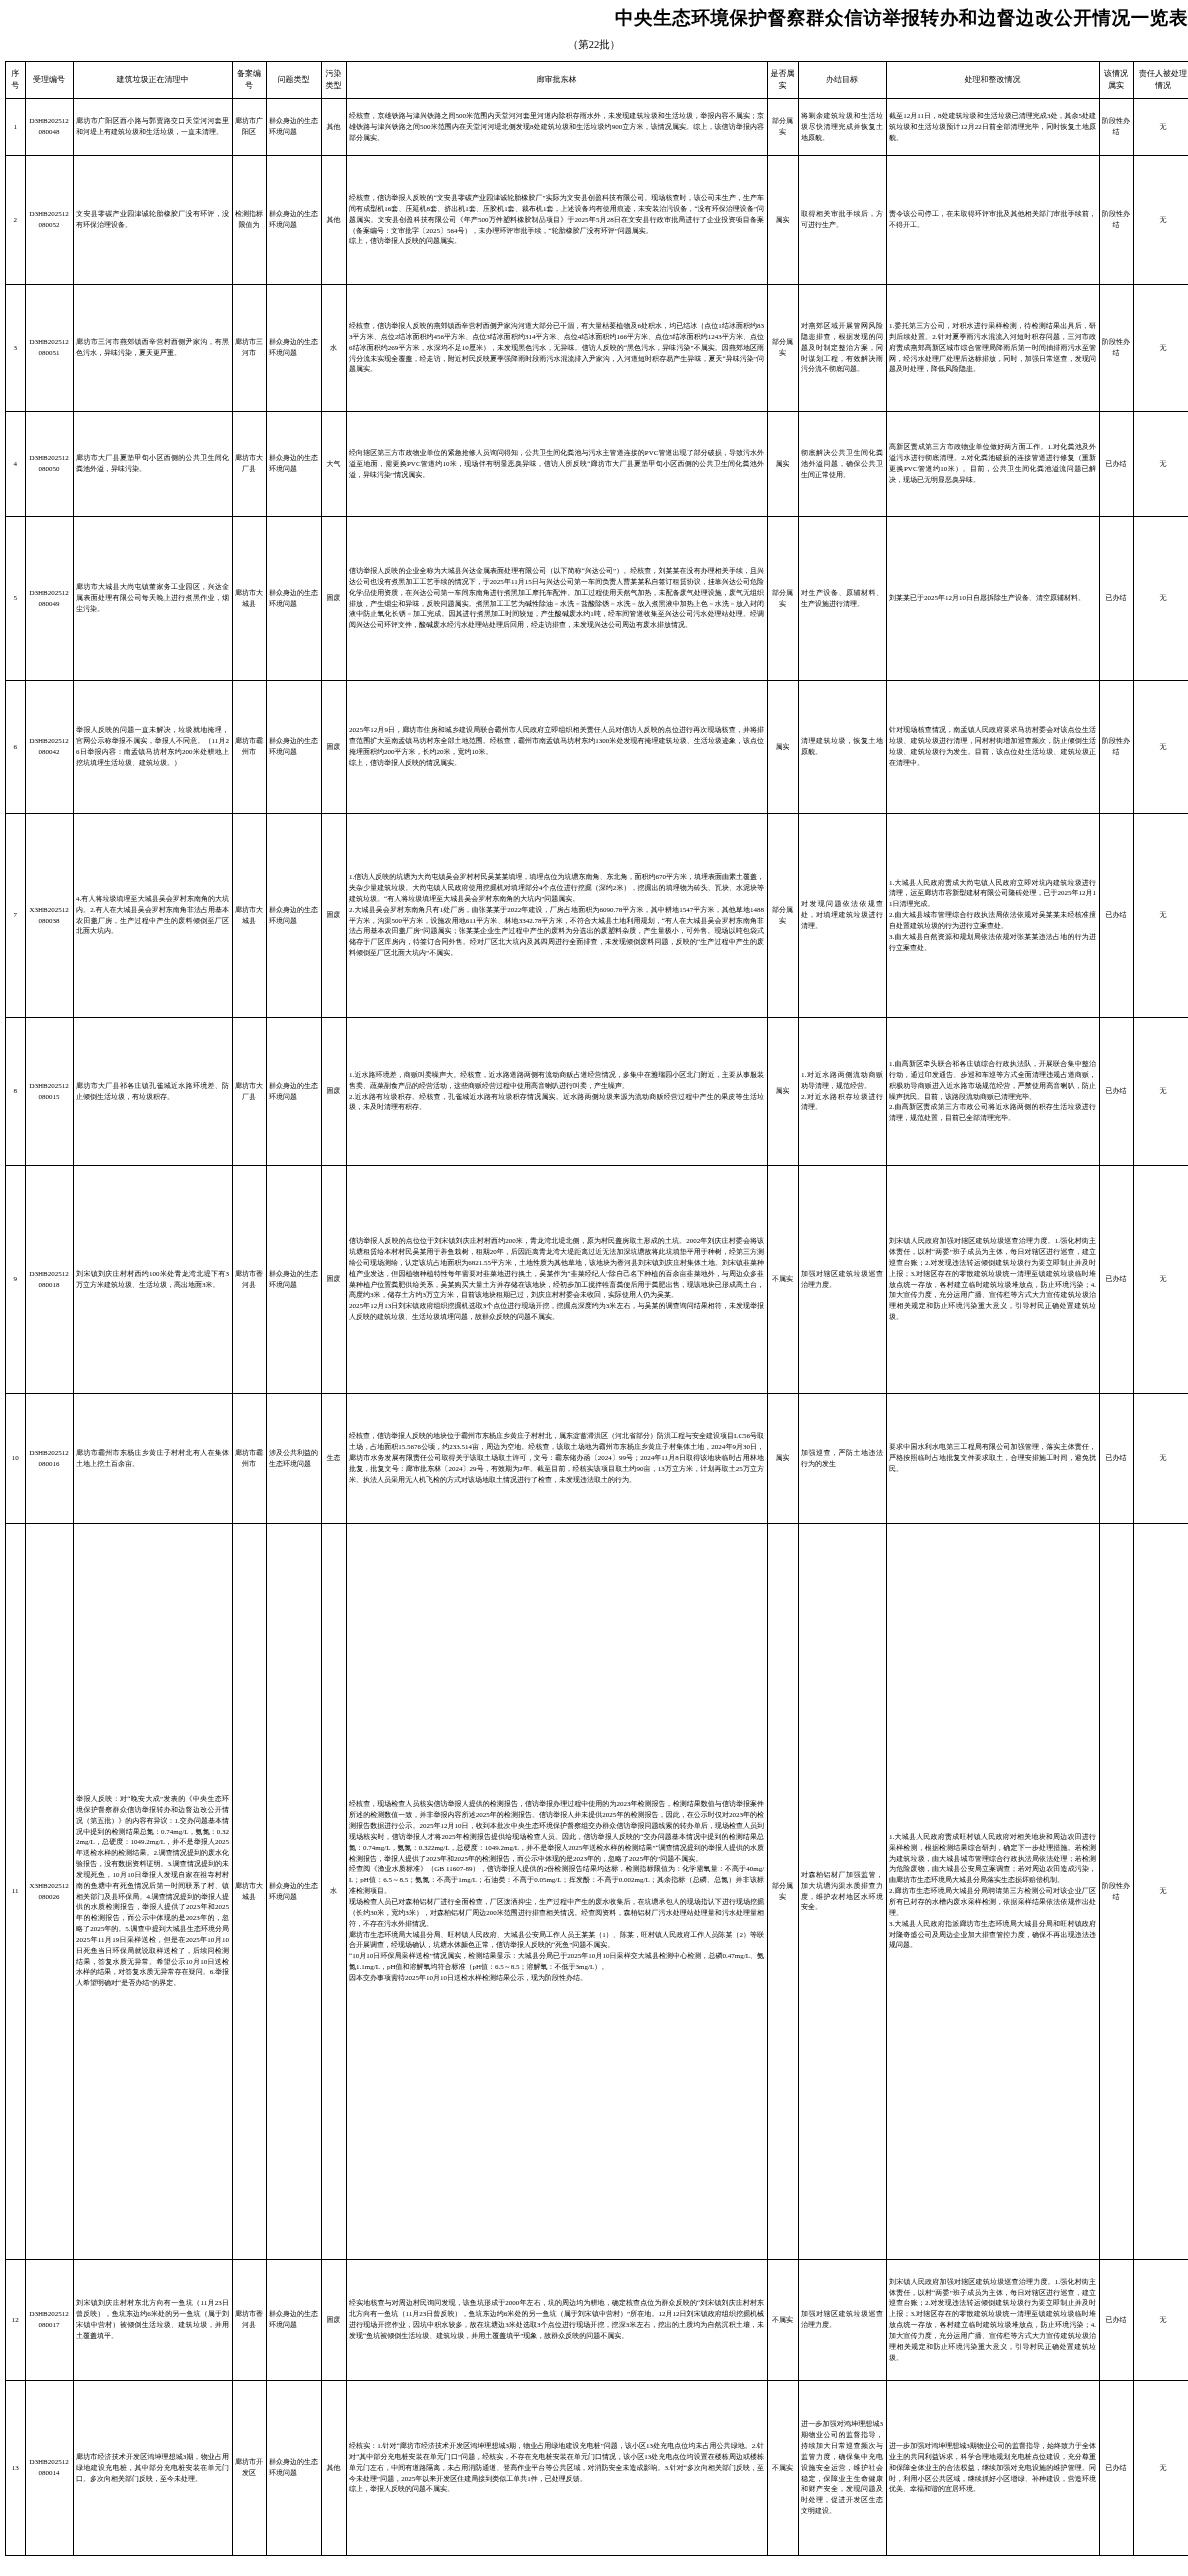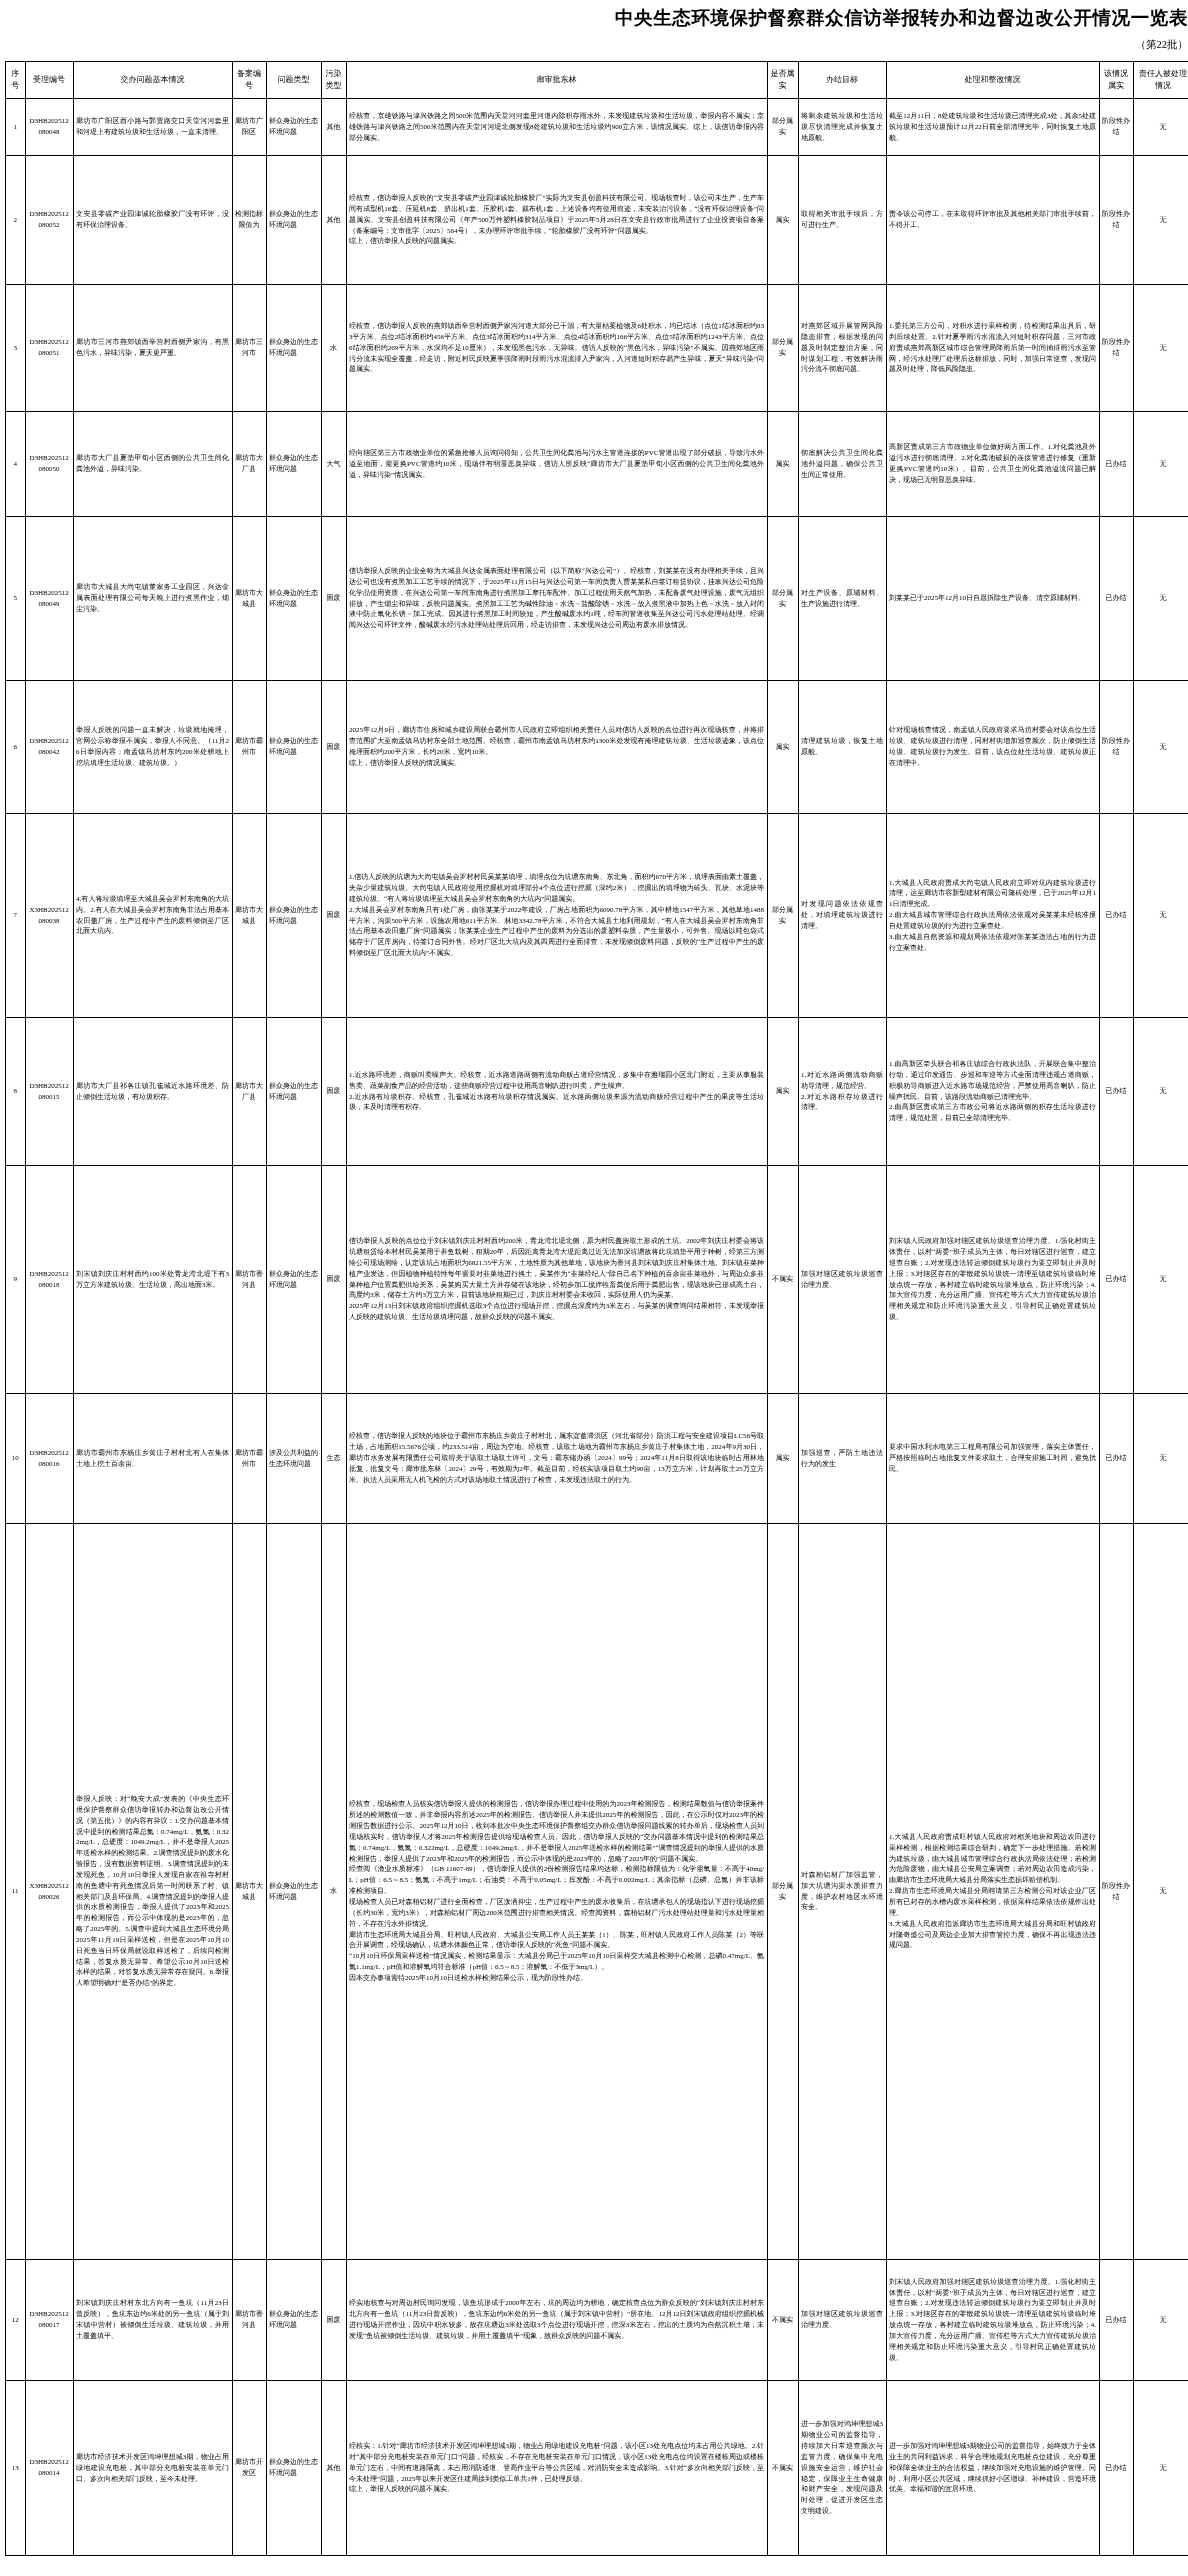--- a/index.html
+++ b/index.html
@@ -1,18 +1,18 @@
 <!DOCTYPE html>
 <html lang="zh" style="font-size:9.8px"><head>
 <meta charset="utf-8">
 <style>
   html,body{margin:0;padding:0;background:#ffffff;}
   body{font-family:"Liberation Serif","DejaVu Serif",serif;color:#000;width:1188px;}
   .page-title{text-align:right;font-size:18.5px;font-weight:bold;padding-top:4.9px;letter-spacing:0.6px;}
-  .page-subtitle{text-align:right;font-size:10.5px;margin-top:8.6px;margin-bottom:8.6px;}
+  .page-subtitle{text-align:center;font-size:10.5px;margin-top:8.6px;margin-bottom:8.6px;}
   table.report{border-collapse:collapse;table-layout:fixed;width:1178px;margin-left:4.9px;}
   table.report th,table.report td{
     border-left:1.2px solid #000;border-right:1.2px solid #000;
     border-top:1.8px solid #000;border-bottom:1.8px solid #000;
     padding:1.2px 2.5px;font-size:7px;line-height:1.55;vertical-align:middle;
     word-break:break-all;overflow:hidden;
   }
   table.report th{font-weight:normal;text-align:center;font-size:8px;}
   td.c-no,td.c-id,td.c-region,td.c-pollution,td.c-istrue,td.c-status,td.c-resp{text-align:center;}
   td.c-problem,td.c-type,td.c-verification,td.c-goal,td.c-action{text-align:left;text-align:justify;}
@@ -36,21 +36,21 @@
       <col style="width:31px">
     <col style="width:88px">
       <col style="width:213px">
       <col style="width:34px">
       <col style="width:60px">
   </colgroup>
   <thead>
     <tr id="header-row" style="height:37px">
         <th>序号</th>
         <th>受理编号</th>
-        <th>交办问题基本情况</th>
+        <th>建筑垃圾正在清理中</th>
         <th>备案编号</th>
         <th>问题类型</th>
         <th>污染类型</th>
         <th>廊审批东林</th>
         <th>是否属实</th>
         <th>办结目标</th>
         <th>处理和整改情况</th>
         <th>该情况属实</th>
         <th>责任人被处理情况</th>
       </tr>

